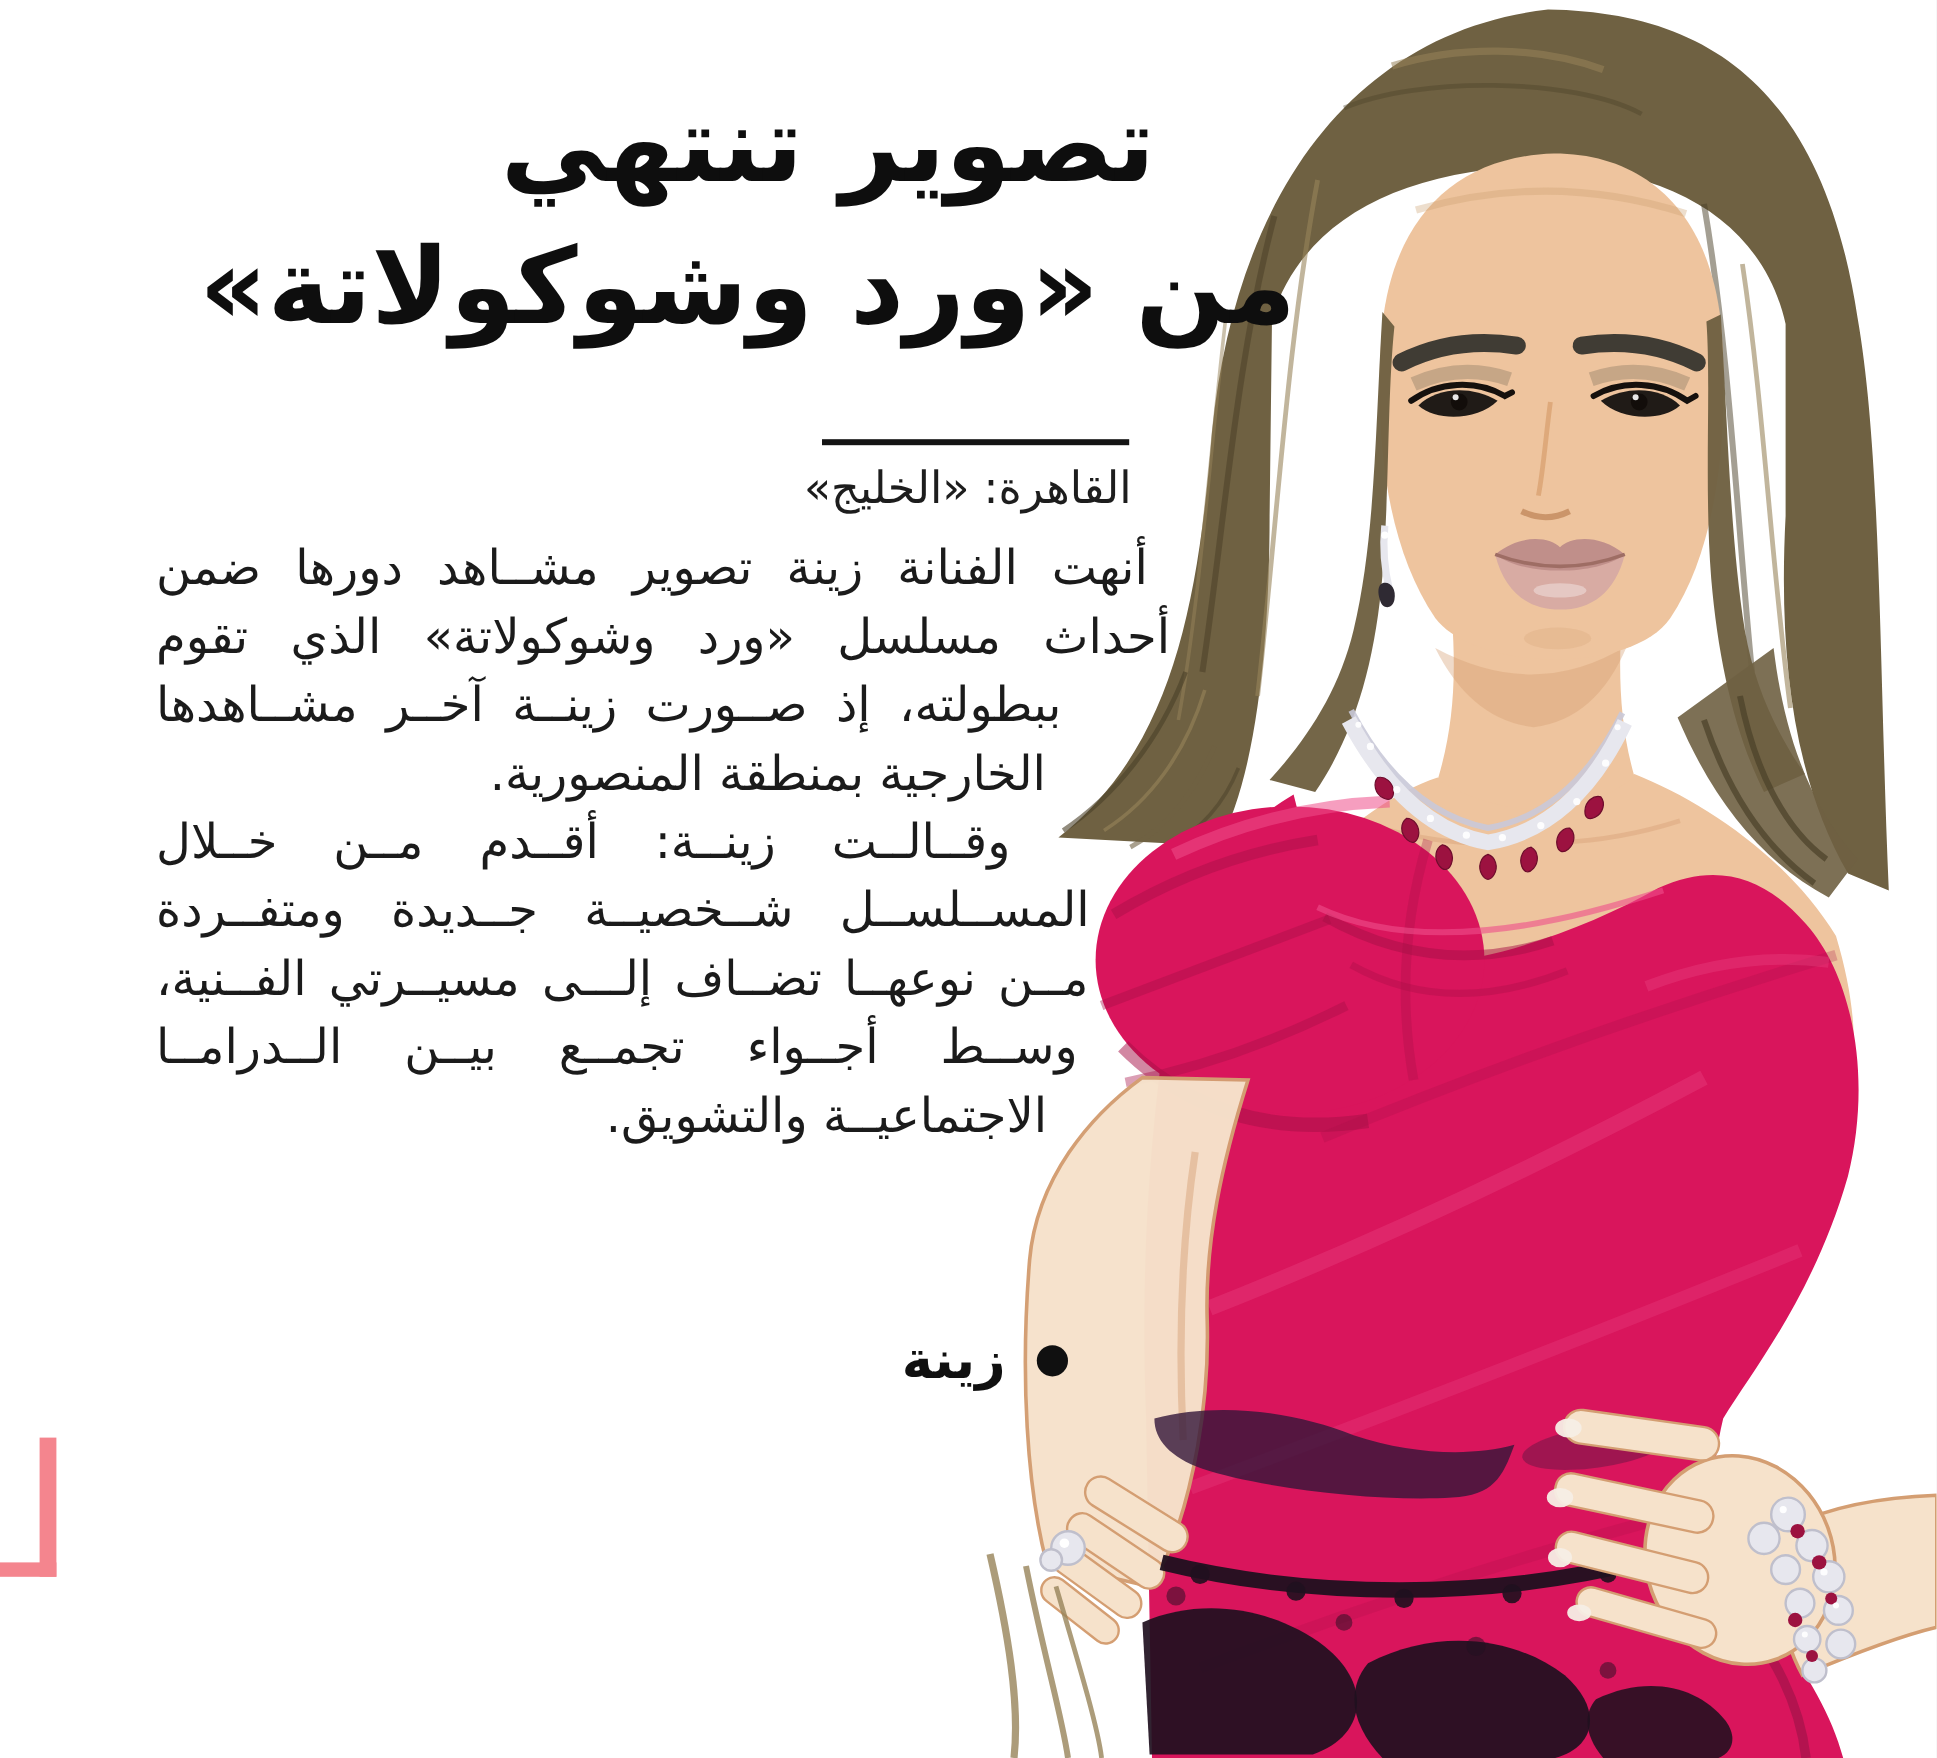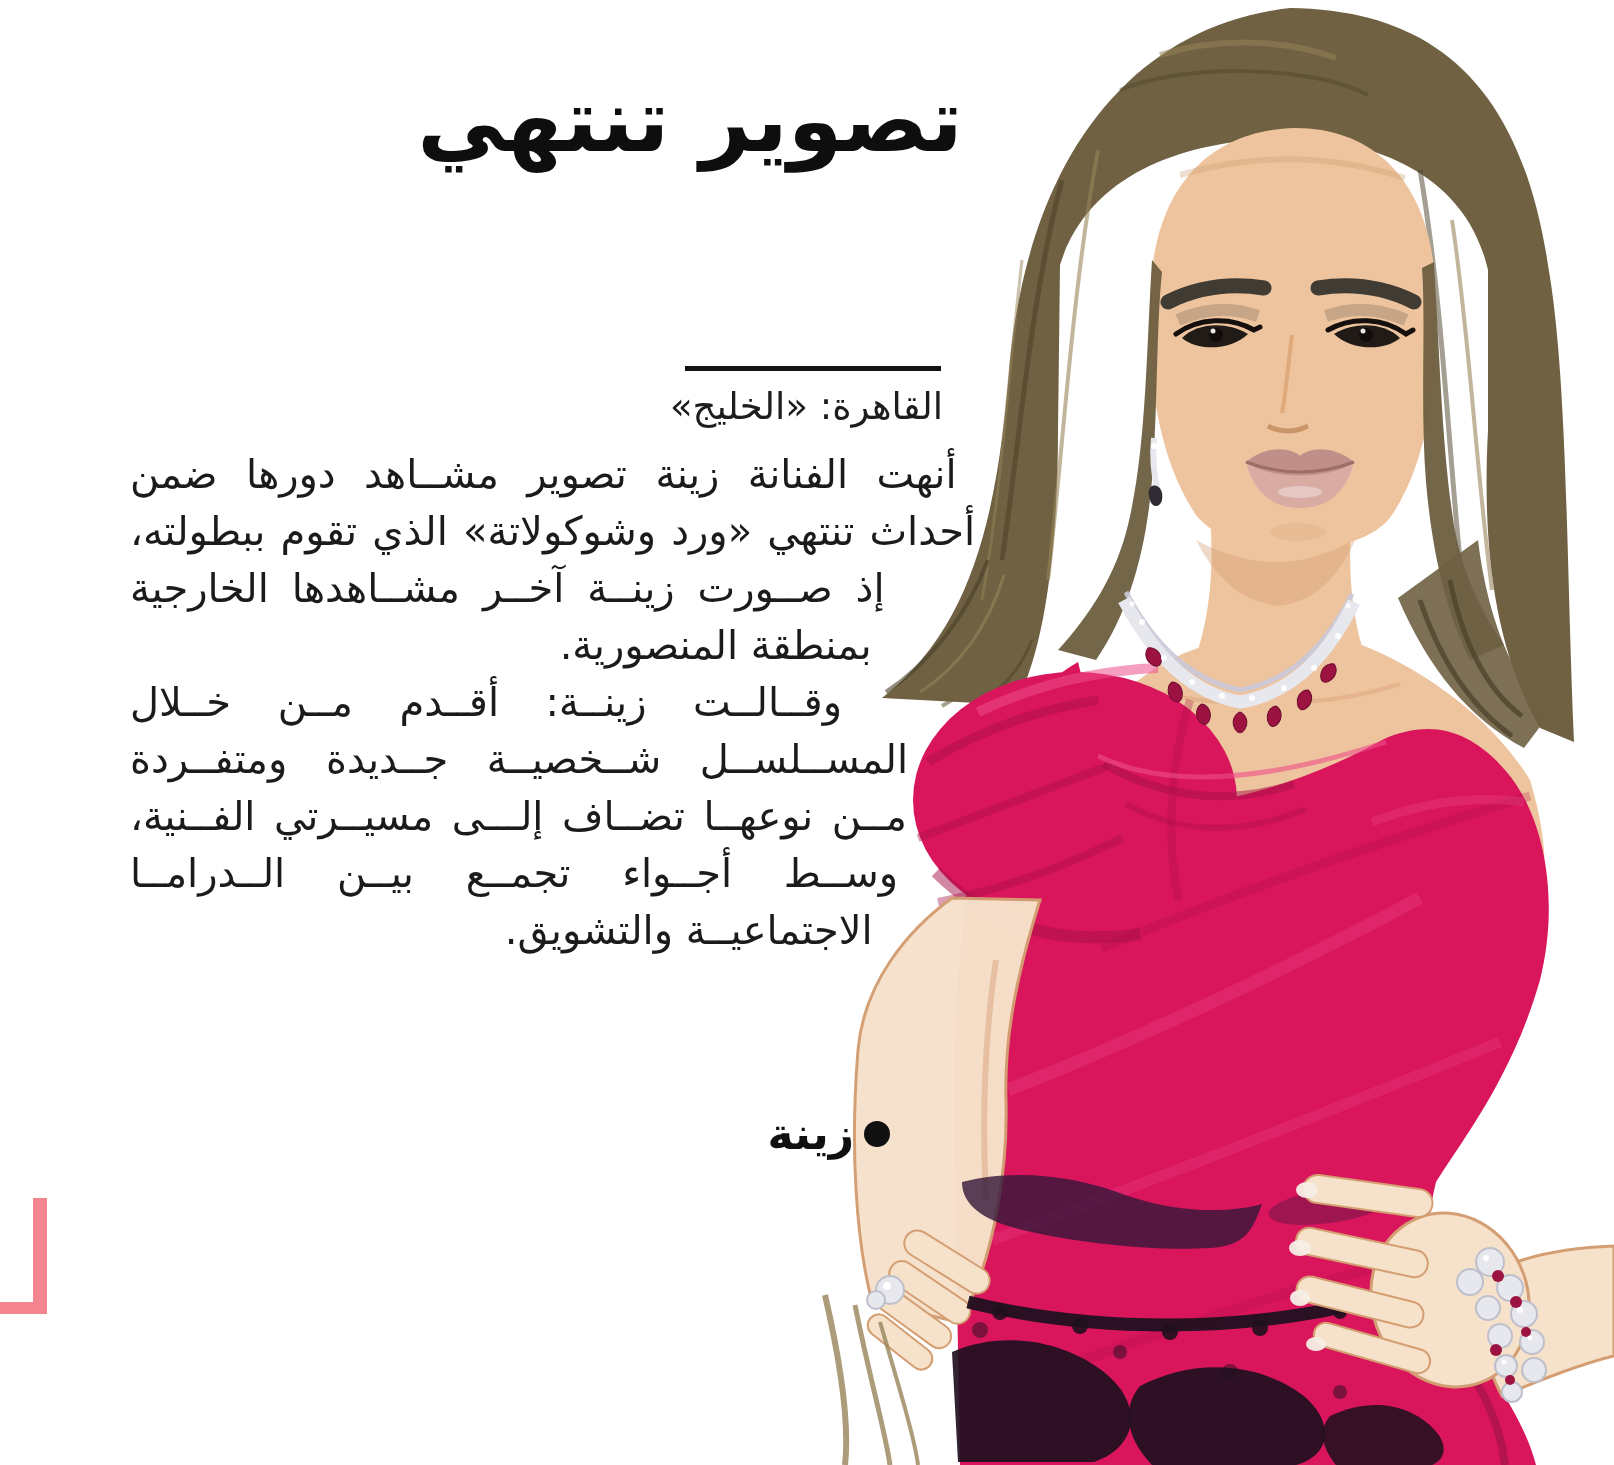--- a/index.html
+++ b/index.html
@@ -51,21 +51,21 @@
   .wrap-spacer{
     float:right;
     width:460px;height:1019px;
     shape-outside:polygon(380px 0px,365px 114px,275px 169px,258px 244px,365px 254px,298px 304px,308px 366px,288px 426px,308px 489px,238px 526px,96px 584px,102px 714px,128px 826px,235px 879px,312px 909px,358px 959px,390px 1019px,460px 1019px,460px 0px);
   }
   .caption{
     position:absolute;
     top:1108px;right:724px;
     display:flex;
     align-items:center;
-    gap:10px;
+    gap:26px;
     direction:rtl;
     font-size:44px;
     font-weight:bold;
     color:#101010;
     white-space:nowrap;
   }
   .caption .bullet{
     width:26px;height:26px;
     border-radius:50%;
     background:#101010;
@@ -292,28 +292,29 @@
             <circle cx="1520" cy="1310" r="3"></circle>
           <circle cx="1530" cy="1338" r="2.5"></circle>
             <circle cx="1504" cy="1362" r="2.5"></circle>
         </g>
       </g>
     </g>
   </svg>
 
   <div class="headline">
     <div>تصوير تنتهي</div>
+    <div>من «ورد وشوكولاتة»</div>
   </div>
 
   <div class="byline-rule"></div>
   <div class="byline">القاهرة: «الخليج»</div>
 
   <div class="article">
     <div class="wrap-spacer" aria-hidden="true"></div>
-    <p>أنهت الفنانة زينة تصوير مشــاهد دورها ضمن أحداث تنتهي «ورد وشوكولاتة» الذي تقوم ببطولته، إذ صــورت زينــة آخــر مشــاهدها الخارجية بمنطقة المنصورية.</p>
+    <p>أنهت الفنانة زينة تصوير مشــاهد دورها ضمن أحداث مسلسل «ورد وشوكولاتة» الذي تقوم ببطولته، إذ صــورت زينــة آخــر مشــاهدها الخارجية بمنطقة المنصورية.</p>
     <p>وقــالــت زينــة: أقــدم مــن خــلال المســلســل شــخصيــة جــديدة ومتفــردة مــن نوعهــا تضــاف إلـــى مسيــرتي الفــنية، وســط أجــواء تجمــع بيــن الــدرامــا الاجتماعيــة والتشويق.</p>
   </div>
 
   <div class="caption">
     <span class="bullet"></span>
     <span>زينة</span>
   </div>
 
   <div class="corner-mark"></div>
 

